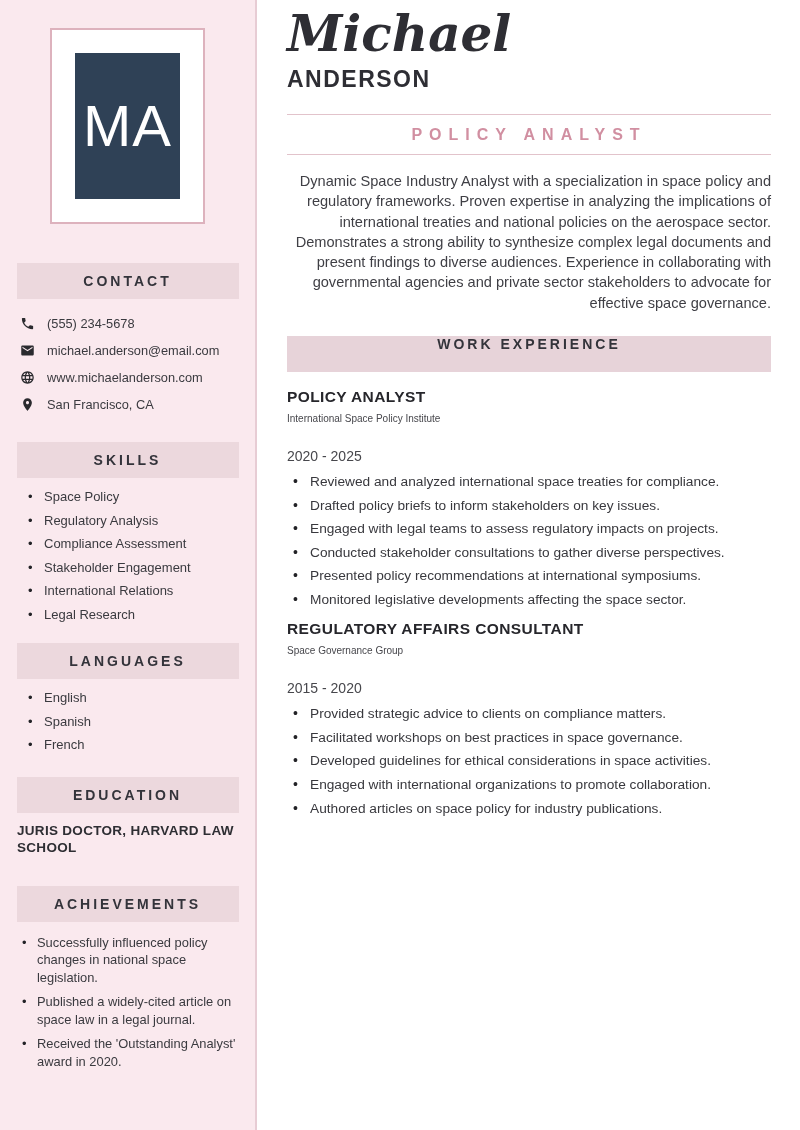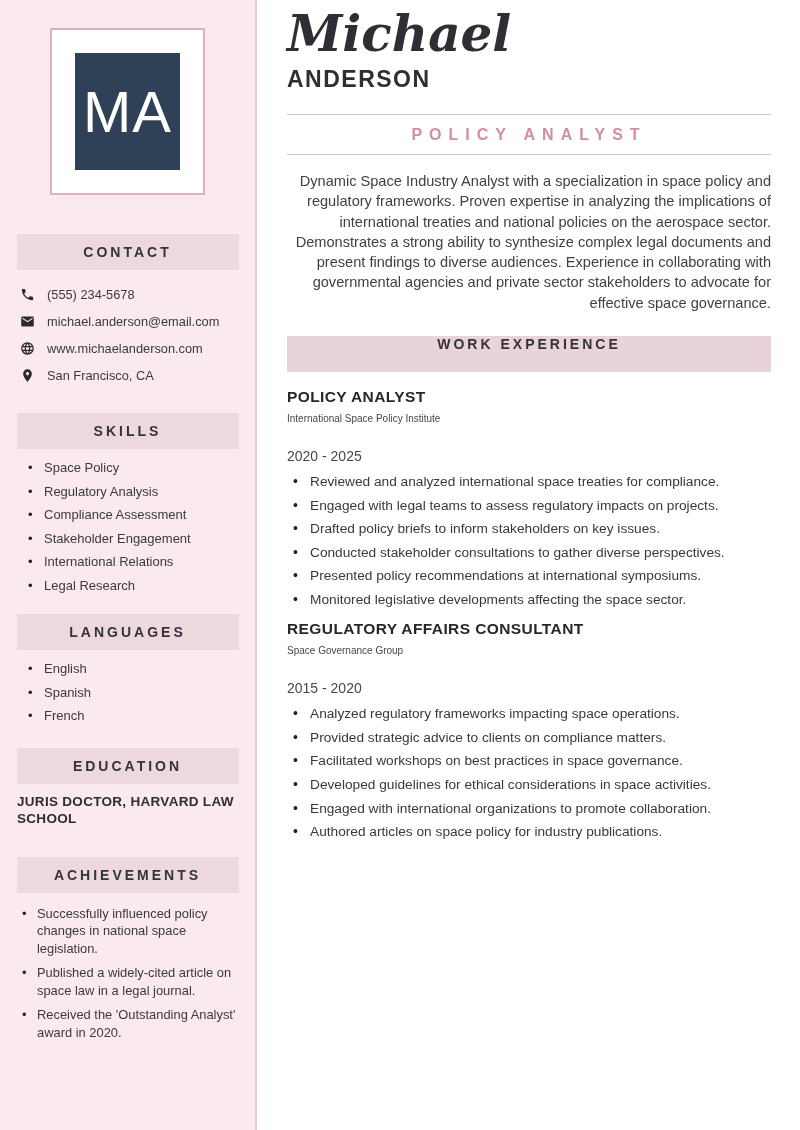--- a/index.html
+++ b/index.html
@@ -12,21 +12,21 @@
   .page { display:flex; width:800px; height:1130px; overflow:hidden; }
 
   
   .sidebar {
     width:257px; min-width:257px; height:100%;
     background:#fae9ee;
     border-right:2px solid #e7ccd4;
     padding-bottom:20px;
   }
   .photo-frame {
-    width:155px; height:167px;
+    width:155px; height:196px;
     margin:28px auto 0 auto;
     background:#ffffff;
     border:2px solid #ddb2bd;
     padding:23px;
   }
   .monogram-box {
     width:100%; height:100%;
     background:#2f4156;
     display:flex; align-items:center; justify-content:center;
   }
@@ -213,34 +213,33 @@
     <div class="we-band">
       <span>WORK EXPERIENCE</span>
     </div>
 
     <section class="job">
       <h3 class="job-title">POLICY ANALYST</h3>
       <div class="job-company">International Space Policy Institute</div>
       <div class="job-dates">2020 - 2025</div>
       <ul class="job-bullets">
         <li>Reviewed and analyzed international space treaties for compliance.</li>
+        <li>Drafted policy briefs to inform stakeholders on key issues.</li>
         <li>Engaged with legal teams to assess regulatory impacts on projects.</li>
-        <li>Drafted policy briefs to inform stakeholders on key issues.</li>
         <li>Conducted stakeholder consultations to gather diverse perspectives.</li>
         <li>Presented policy recommendations at international symposiums.</li>
         <li>Monitored legislative developments affecting the space sector.</li>
       </ul>
     </section>
 
     <section class="job job-2">
       <h3 class="job-title">REGULATORY AFFAIRS CONSULTANT</h3>
       <div class="job-company">Space Governance Group</div>
       <div class="job-dates">2015 - 2020</div>
       <ul class="job-bullets">
-        <li>Analyzed regulatory frameworks impacting space operations.</li>
         <li>Provided strategic advice to clients on compliance matters.</li>
         <li>Facilitated workshops on best practices in space governance.</li>
         <li>Developed guidelines for ethical considerations in space activities.</li>
         <li>Engaged with international organizations to promote collaboration.</li>
         <li>Authored articles on space policy for industry publications.</li>
       </ul>
     </section>
 
   </main>
 </div>

